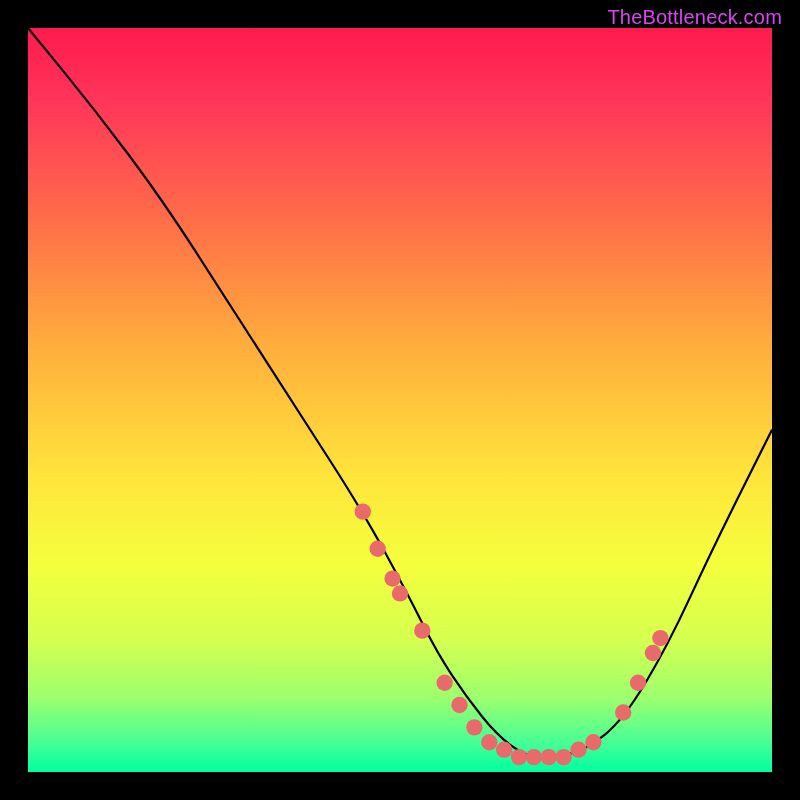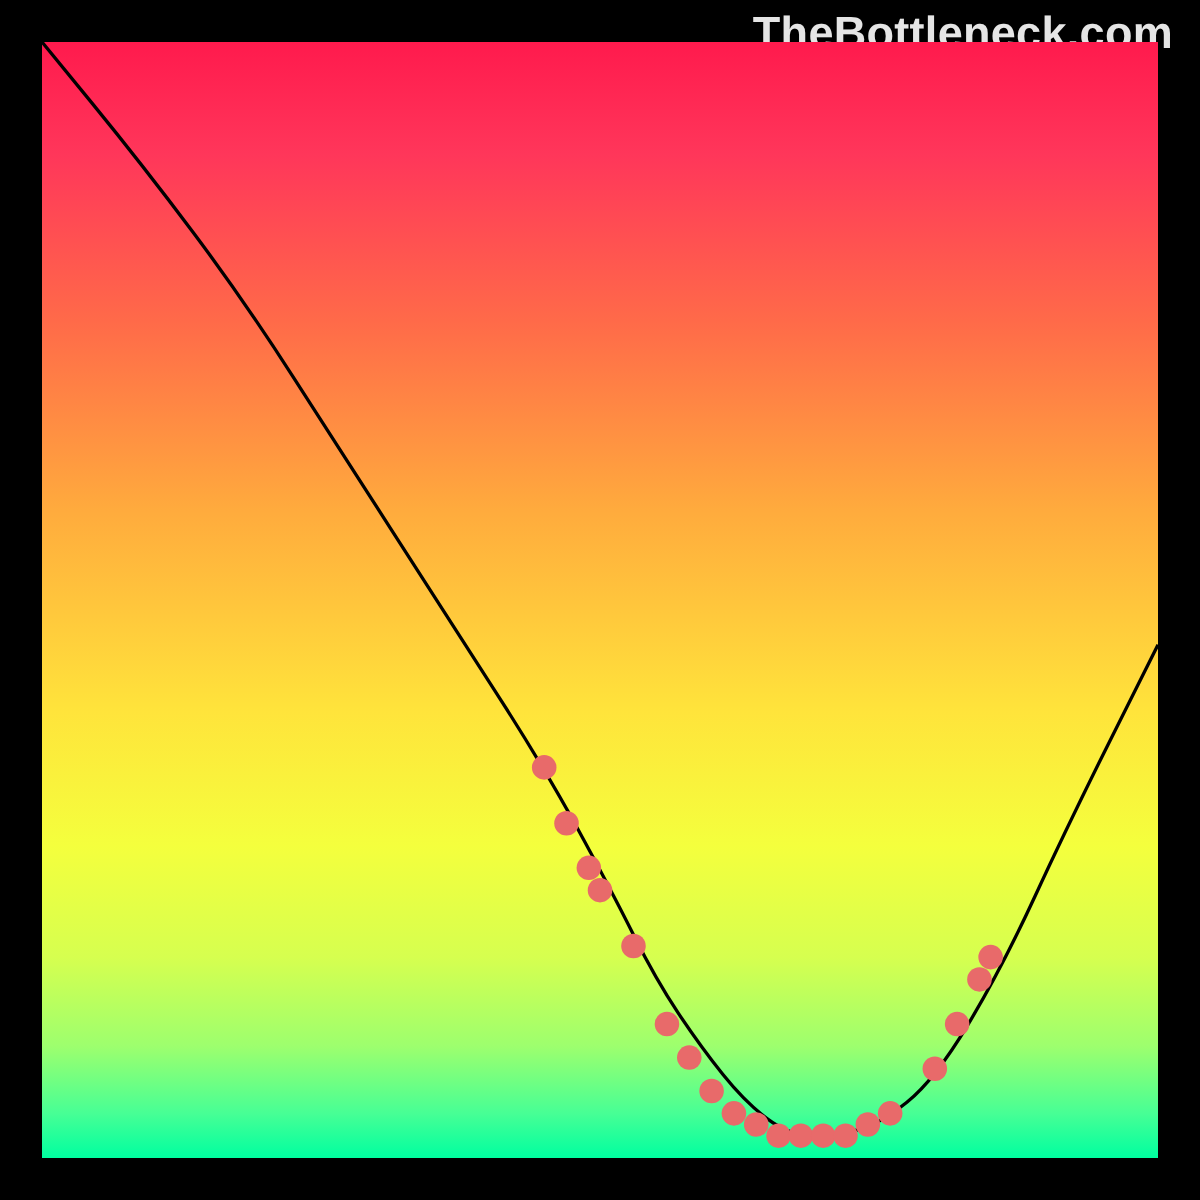--- a/index.html
+++ b/index.html
@@ -32,24 +32,24 @@
       #f4ff3d 72%,
       #d6ff4f 82%,
       #9dff6e 90%,
       #47ff95 96%,
       #00ffa0 100%);
   }
   .attribution {
     position: absolute;
     top: 6px;
     right: 18px;
-    color: #e5e5e5;
-    font-size: 30px;
+    color: #d946ef;
+    font-size: 20px;
     letter-spacing: 0.2px;
-    font-weight: 700;
+    font-weight: 400;
   }
   svg.curve {
     position: absolute;
     left: 0;
     top: 0;
     width: 744px;
     height: 744px;
     overflow: visible;
   }
 </style>

